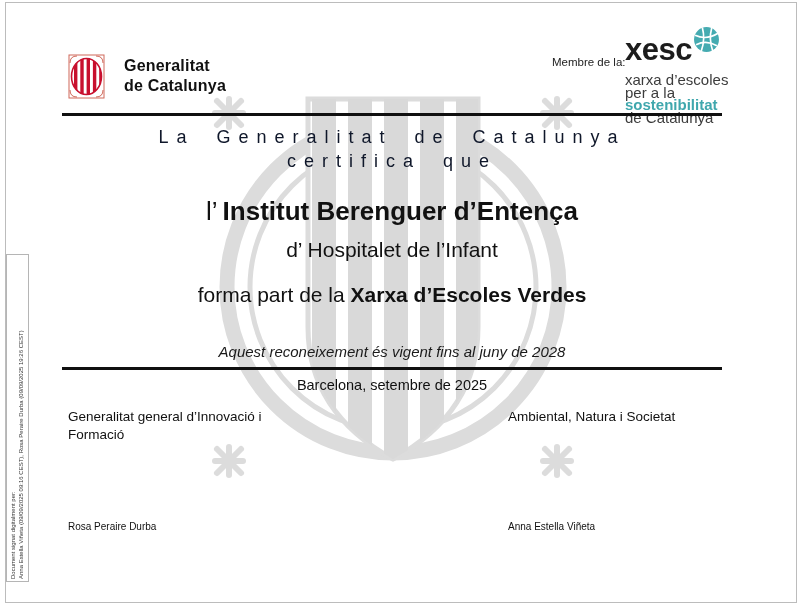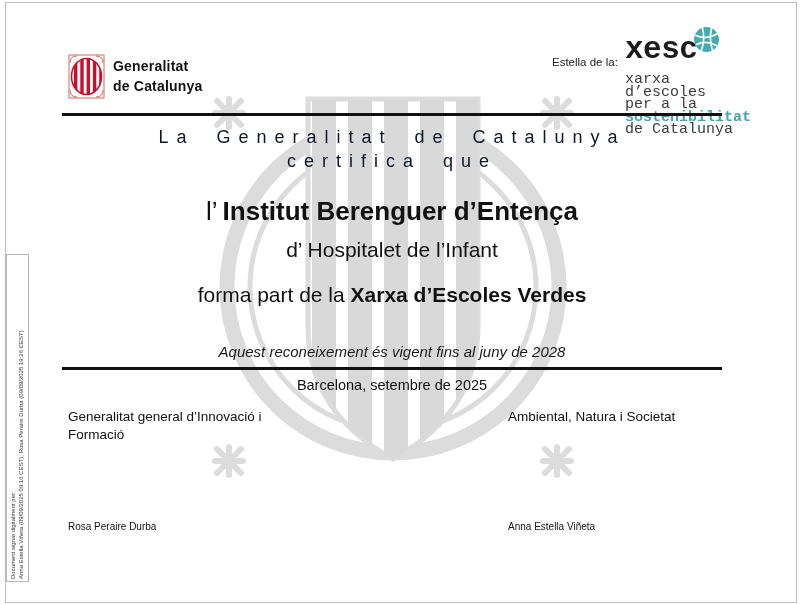--- a/index.html
+++ b/index.html
@@ -6,23 +6,23 @@
   .page{
     position:relative;width:800px;height:604px;background:#fff;overflow:hidden;
     font-family:"Liberation Sans",sans-serif;color:#111;
   }
   .page-frame{position:absolute;left:5px;top:2px;width:790px;height:599px;border:1px solid #bcbcbc;pointer-events:none;}
   .watermark{position:absolute;left:193px;top:84px;z-index:0;}
   .layer{position:absolute;z-index:1;}
 
   
   .gc-logo{left:68px;top:54px;display:flex;align-items:flex-start;}
-  .gc-word{margin-left:8px;font-weight:bold;font-size:14px;line-height:20px;letter-spacing:.2px;margin-top:2px;}
+  .gc-word{margin-left:19px;font-weight:bold;font-size:16px;line-height:20px;letter-spacing:.2px;margin-top:2px;}
   .membre{left:552px;top:56px;font-size:11.5px;color:#222;}
-  .xesc{left:625px;top:34px;width:130px;font-family:Liberation Mono, monospace;}
+  .xesc{left:625px;top:34px;width:130px;}
   .xesc-word{font-weight:bold;font-size:31px;line-height:32px;letter-spacing:-.5px;color:#1c1c1c;position:relative;}
   .xesc-globe{position:absolute;left:68px;top:-8px;}
   .xesc-sub{font-size:15px;line-height:12.5px;color:#3c3c3c;margin-top:8px;}
   .teal{color:#3FA7AD;font-weight:bold;}
 
   .rule{position:absolute;left:62px;width:660px;height:3px;background:#101010;z-index:1;}
   .rule-top{top:113px;}
   .rule-mid{top:367px;}
 
   .centerband{left:62px;width:660px;text-align:center;}
@@ -123,21 +123,21 @@
         <rect x="24.9" y="4" width="3.4" height="38"></rect>
         <rect x="31.2" y="4" width="3.4" height="38"></rect>
       </g>
     </svg>
     <div class="gc-word">
       <div>Generalitat</div>
       <div>de Catalunya</div>
     </div>
   </div>
 
-  <div class="layer membre">Estella de la:</div>
+  <div class="layer membre">Membre de la:</div>
   <div class="layer xesc">
     <div class="xesc-word">
       <span>xesc</span>
       <span class="xesc-globe">
         <svg width="27" height="27" viewBox="0 0 26 26">
           <circle cx="13" cy="13" r="12" fill="#45ABB1"></circle>
           <g stroke="#fff" stroke-width="1.6" fill="none">
             <path d="M2,9 Q13,14 24,7"></path>
             <path d="M3,18 Q13,13 23,19"></path>
             <path d="M9,1.5 Q12,13 8,24"></path>

